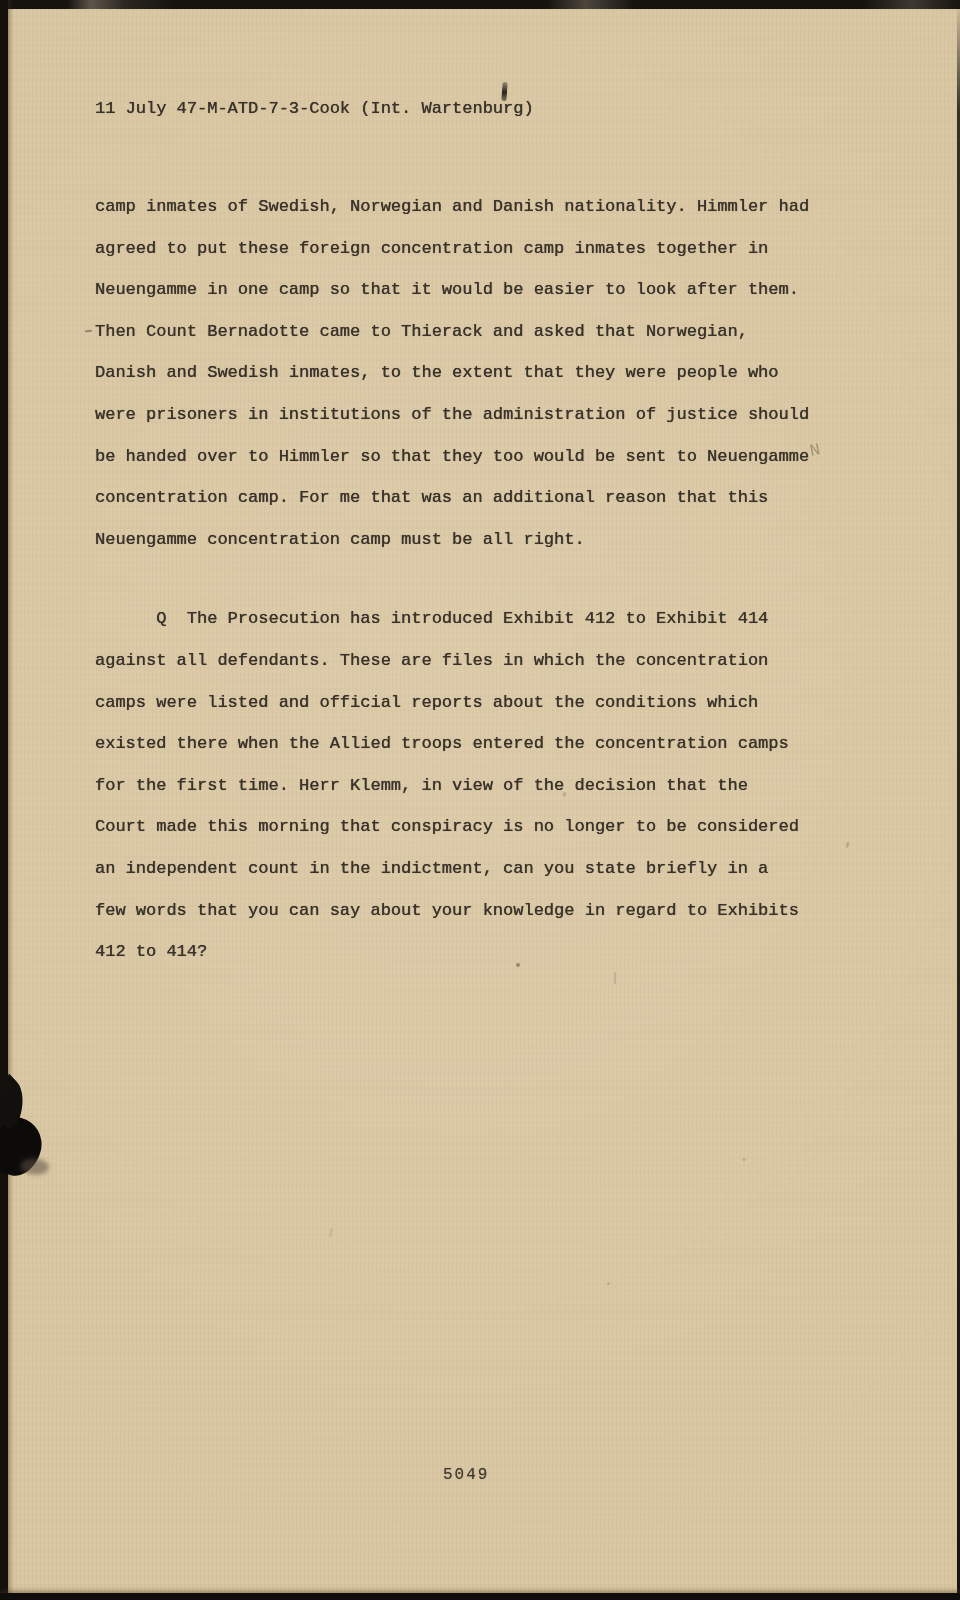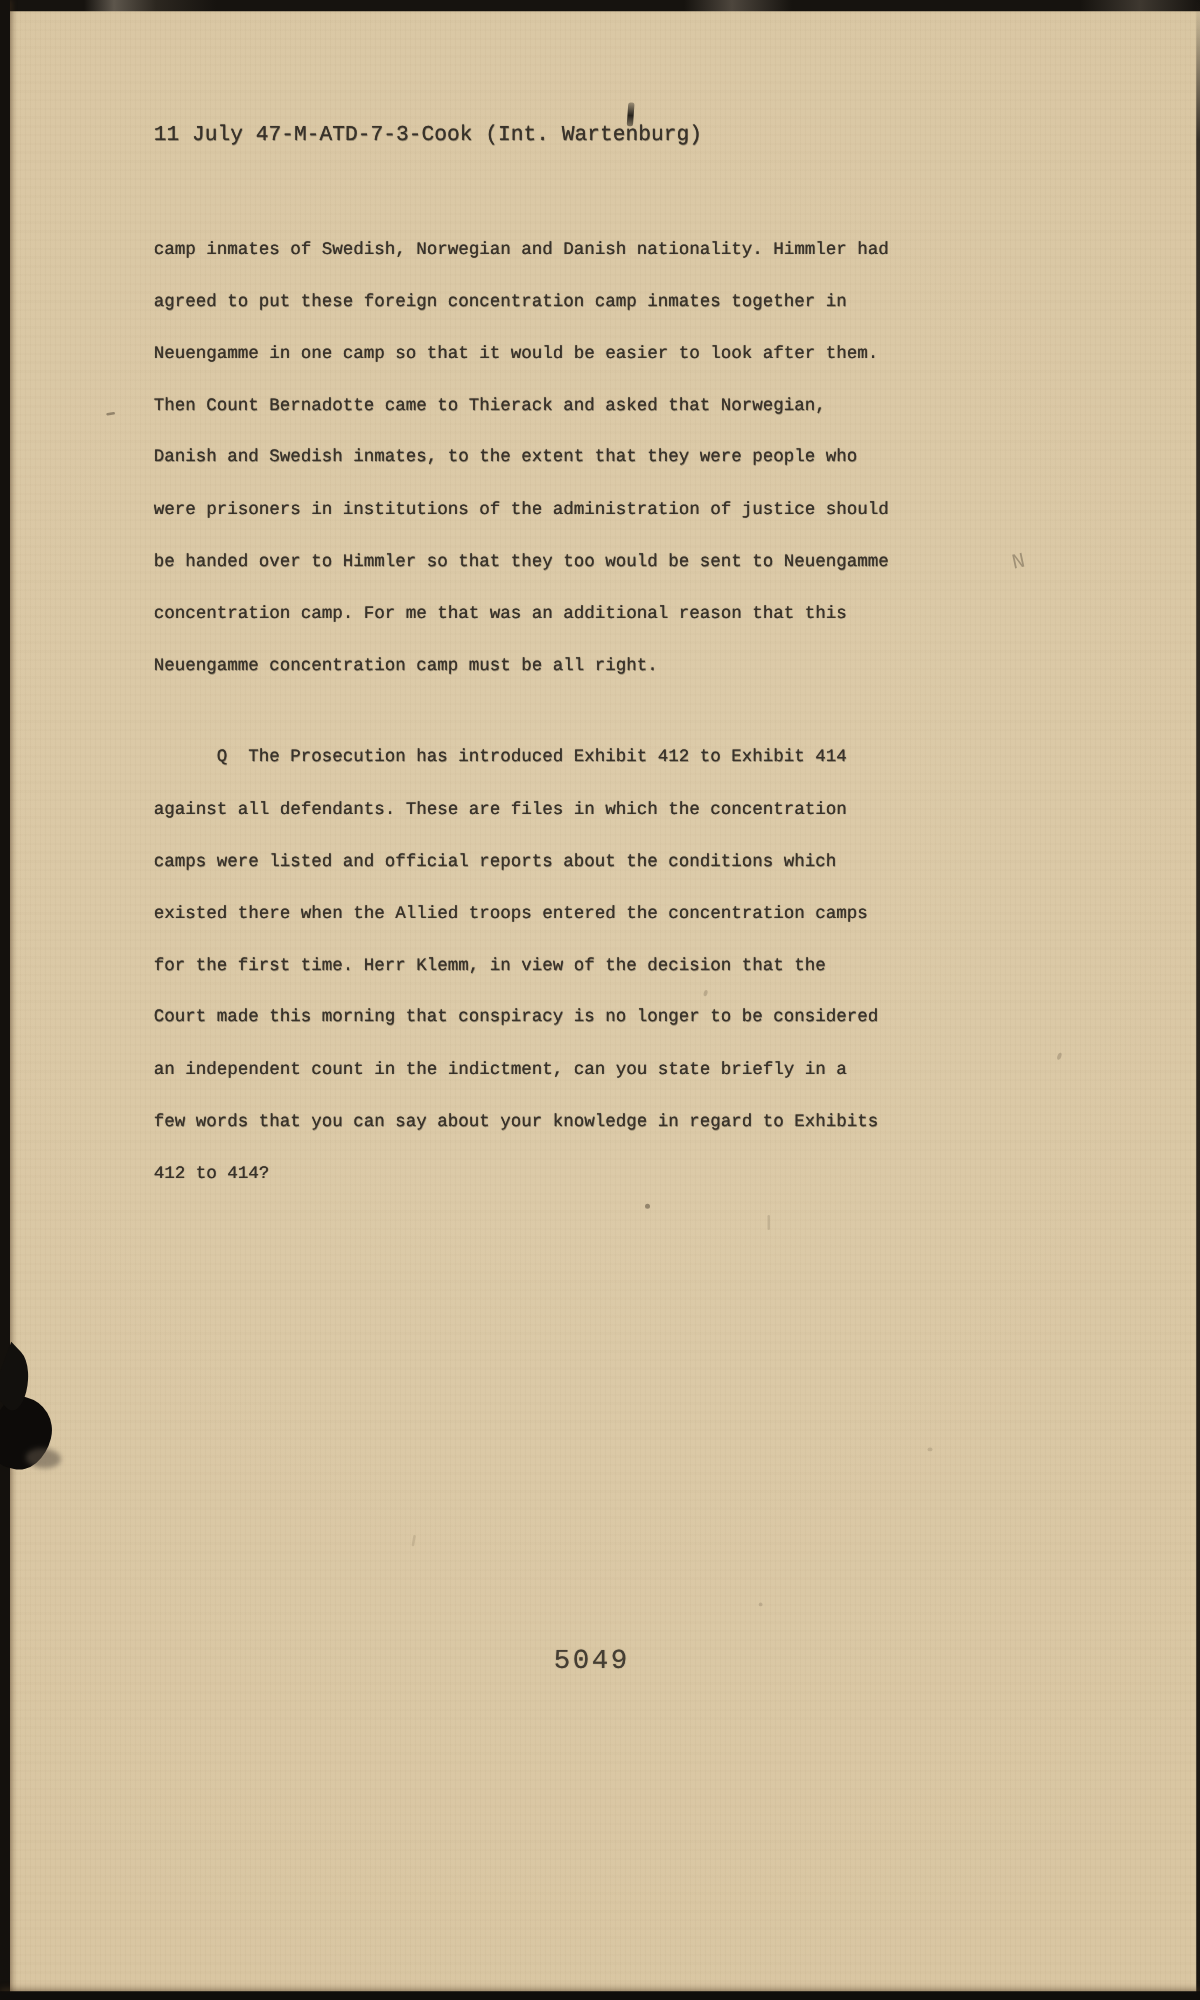--- a/index.html
+++ b/index.html
@@ -63,34 +63,33 @@
     background: rgba(92,82,70,0.55);
     border-radius: 50%;
     filter: blur(2px);
     transform: rotate(-10deg);
   }
   
   .typed {
     color: var(--ink, #38322a);
     text-shadow: 0 0 0.7px rgba(42,36,28,0.75), 0.4px 0.4px 0.5px rgba(42,36,28,0.35);
     white-space: pre;
-    margin-left: 28px;
   }
   .header-block {
     position: absolute; left: 95px; top: 44px;
     font-size: 17px; line-height: 26px;
   }
   .body-block {
     position: absolute; left: 95px; top: 148px;
-    font-size: 14px;
+    font-size: 17px;
   }
   .tline { line-height: 41.6px; height: 41.6px; }
   .page-number {
-    position: absolute; left: 443px; top: 1316px;
-    font-size: 22px; letter-spacing: 2px;
+    position: absolute; left: 443px; top: 1466px;
+    font-size: 16px; letter-spacing: 2px;
     color: #453e33;
     text-shadow: 0 0 0.8px rgba(60,52,40,0.7);
   }
   
   .smudge-header {
     position: absolute; left: 502px; top: 82px;
     width: 5px; height: 19px;
     background: linear-gradient(180deg, rgba(40,35,28,0.35), #26221c 55%, rgba(40,35,28,0.5));
     border-radius: 2px;
     transform: rotate(4deg);

